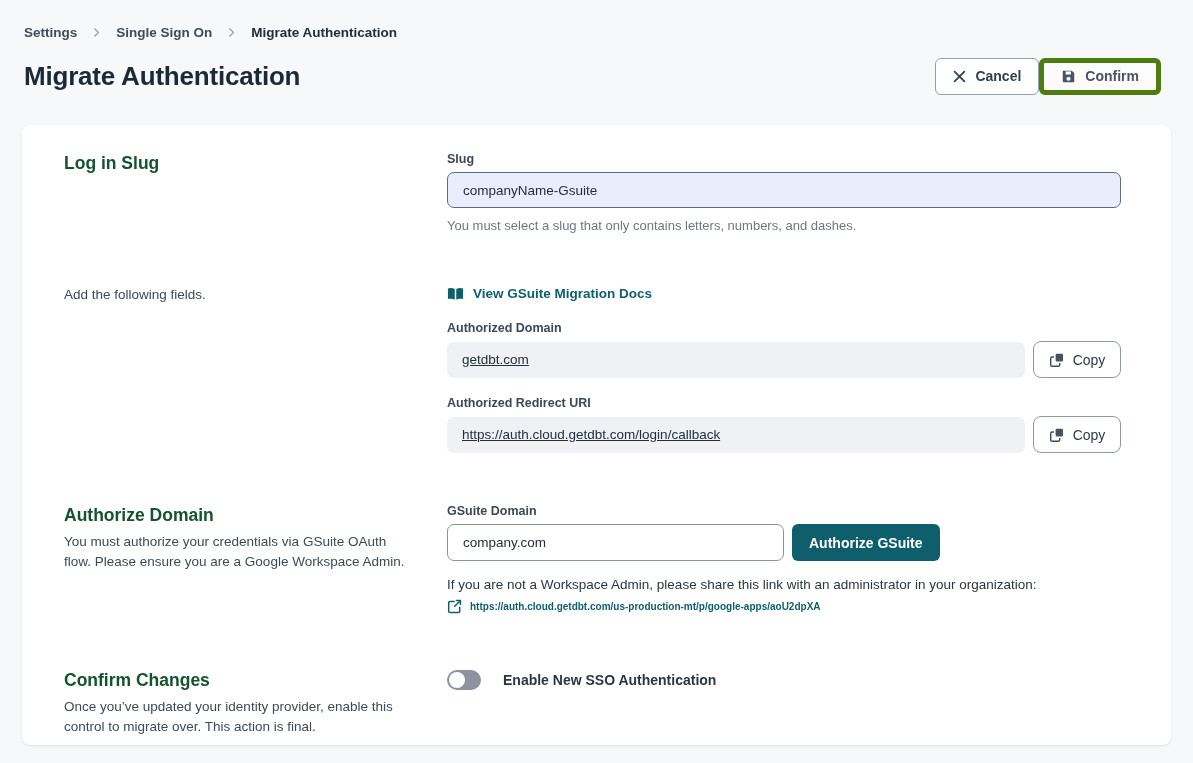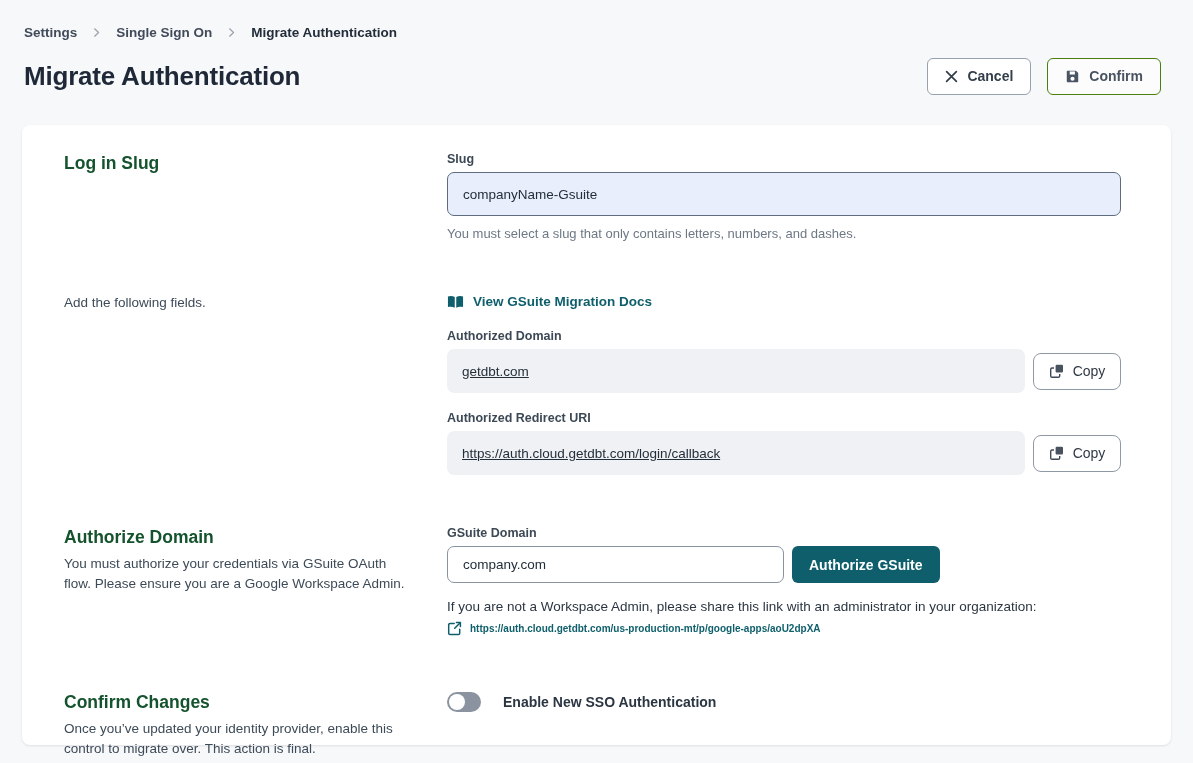--- a/index.html
+++ b/index.html
@@ -20,30 +20,30 @@
   }
   .crumb { cursor: pointer; }
   .crumb.current { color: #242e3b; }
   .crumb-sep { display: inline-flex; align-items: center; }
 
   .title-row {
     display: flex; justify-content: space-between; align-items: center;
     margin: 15px 32px 0 24px; height: 40px;
   }
   .page-title { font-size: 26px; font-weight: 700; color: #1e2836; letter-spacing: -0.2px; }
-  .header-actions { display: flex; gap: 16px; }
+  .header-actions { display: flex; }
   .btn {
     display: inline-flex; align-items: center; gap: 9px;
     height: 37px; padding: 0 17px;
     border-radius: 6px; font-size: 14px; font-weight: 600;
     background: #ffffff; cursor: pointer;
     font-family: "Liberation Sans", sans-serif;
   }
   .btn-cancel { border: 1px solid #97a1ad; color: #333e4b; }
-  .btn-confirm { border: 1px solid #4d7c0f; color: #49535f; background: #fcfcfd; }
+  .btn-confirm { border: 5px solid #4d7c0f; color: #49535f; background: #fcfcfd; }
 
   
   .card {
     margin: 29px 22px 0;
     width: 1149px; height: 620px;
     background: #ffffff;
     border-radius: 8px;
     box-shadow: 0 1px 3px rgba(16,24,40,.07), 0 1px 2px rgba(16,24,40,.04);
     padding: 27px 50px 0 42px;
   }
@@ -61,21 +61,21 @@
     font-size: 13.5px; color: #3d4a57; line-height: 20px;
     max-width: 345px;
   }
 
   .field-label {
     display: block;
     font-size: 12.5px; font-weight: 700; color: #3c4855;
     line-height: 15px; margin-bottom: 5px;
   }
   .text-input {
-    width: 100%; height: 44px;
+    width: 100%; height: 36px;
     border-radius: 7px; padding: 0 15px;
     font-family: "Liberation Sans", sans-serif;
     font-size: 13.5px; color: #232f3b;
     outline: none;
   }
   .slug-input { background: #e8eefb; border: 1px solid #5e6c7e; }
   .readonly-input { background: #f0f1f4; border: none; text-decoration: underline; }
   .white-input { background: #ffffff; border: 1px solid #8a94a1; }
 
   .help-text { margin-top: 9px; font-size: 13px; color: #6d7885; line-height: 17px; }

